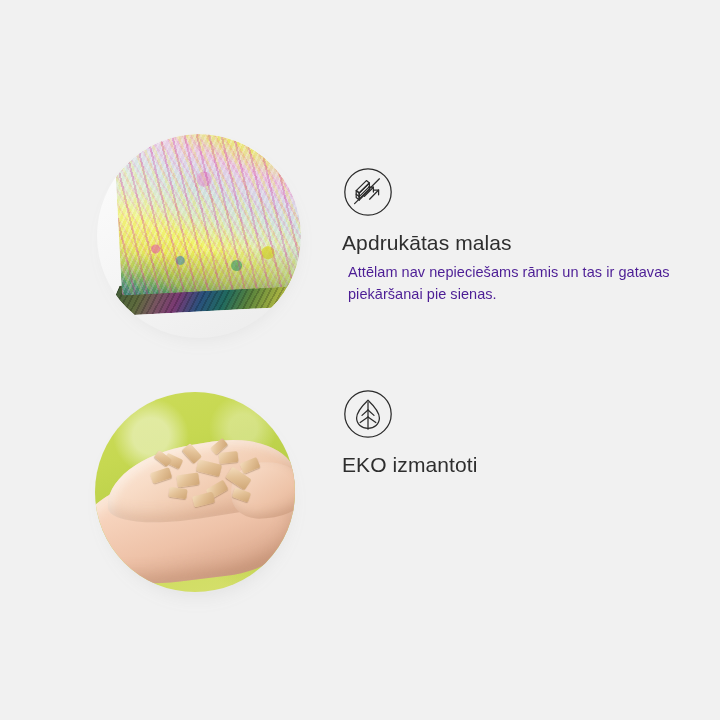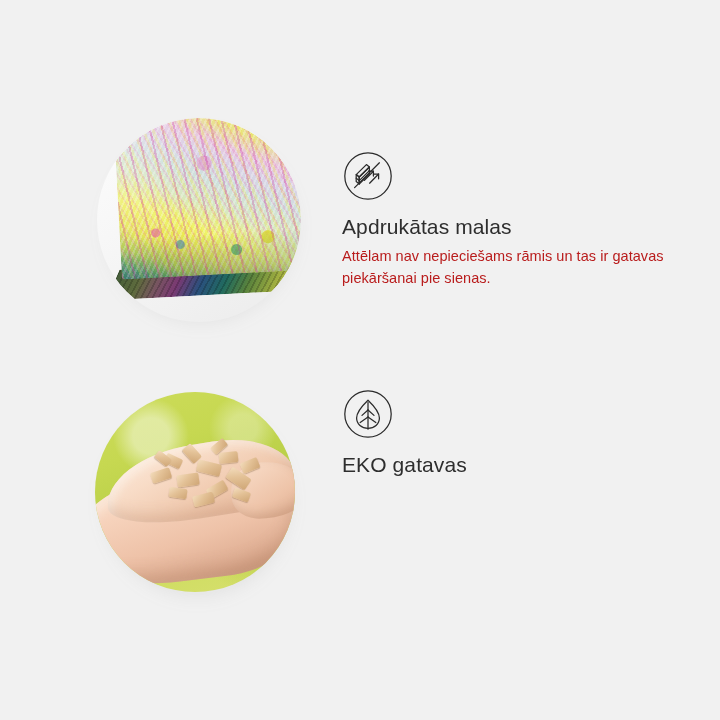--- a/index.html
+++ b/index.html
@@ -21,21 +21,21 @@
     position: relative;
     width: 720px;
     height: 720px;
     background: #f1f1f1;
   }
 
   
   .feature {
     position: absolute;
   }
-  .feature-1 { left: 0; top: 0; width: 720px; height: 360px; }
+  .feature-1 { left: 0; top: 16px; width: 720px; height: 360px; }
   .feature-2 { left: 0; top: 360px; width: 720px; height: 360px; }
 
   
   .media {
     position: absolute;
     border-radius: 50%;
     overflow: hidden;
   }
 
   .media-shadow {
@@ -235,24 +235,24 @@
     font-size: 21px;
     line-height: 1.2;
     font-weight: 400;
     color: #2e2e2e;
     letter-spacing: .1px;
   }
   .content-1 .feature-title { margin-top: 6px; }
   .content-2 .feature-title { margin-top: 10px; }
 
   .feature-desc {
-    margin: 0;
+    margin: 6px;
     font-size: 14.5px;
     line-height: 1.52;
-    color: #b91c1c;
+    color: #4c1d95;
     letter-spacing: .05px;
   }
 </style>
 </head>
 <body>
 
 <div class="page">
 
   <section class="feature feature-1">
 
@@ -332,18 +332,18 @@
 
           <path d="M26 14.6 L26 41.2"></path>
 
           <path d="M26 22.0 L20.0 27.4"></path>
           <path d="M26 22.0 L32.0 27.4"></path>
           <path d="M26 29.0 L18.2 34.6"></path>
           <path d="M26 29.0 L33.8 34.6"></path>
         </svg>
       </div>
 
-      <h2 class="feature-title">EKO gatavas</h2>
+      <h2 class="feature-title">EKO izmantoti</h2>
 
     </div>
   </section>
 
 </div>
 
 </body></html>

